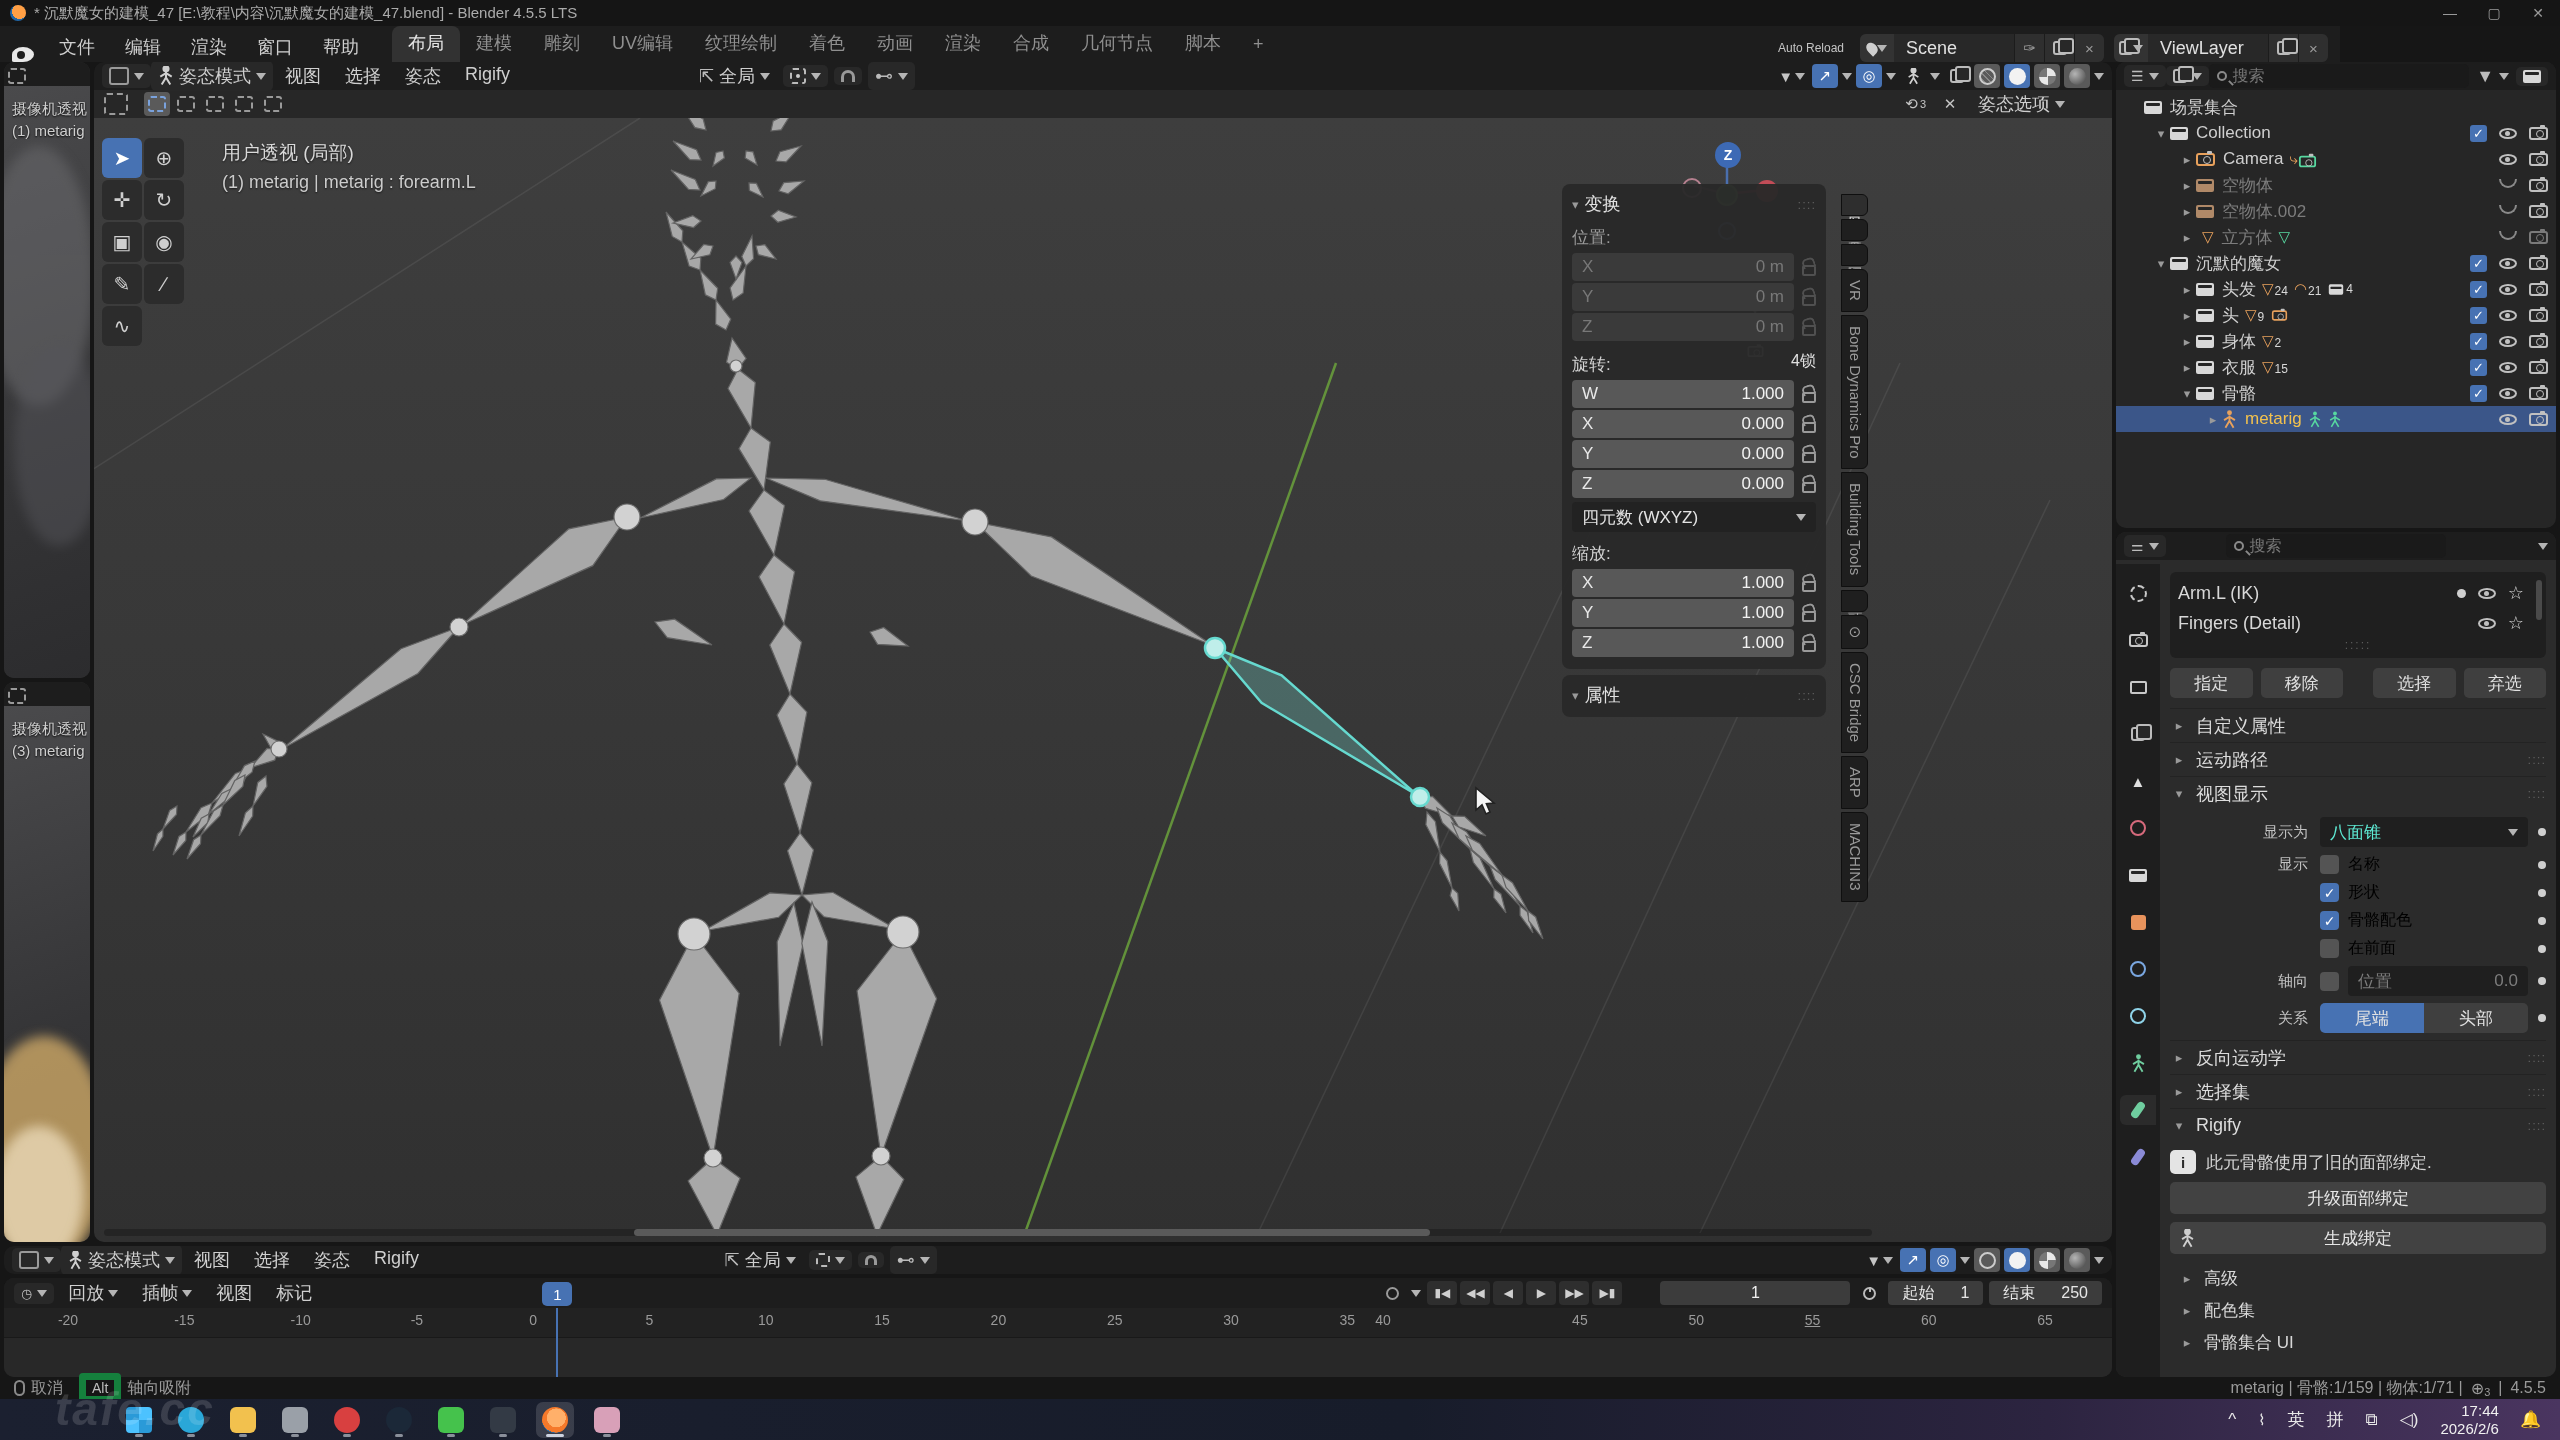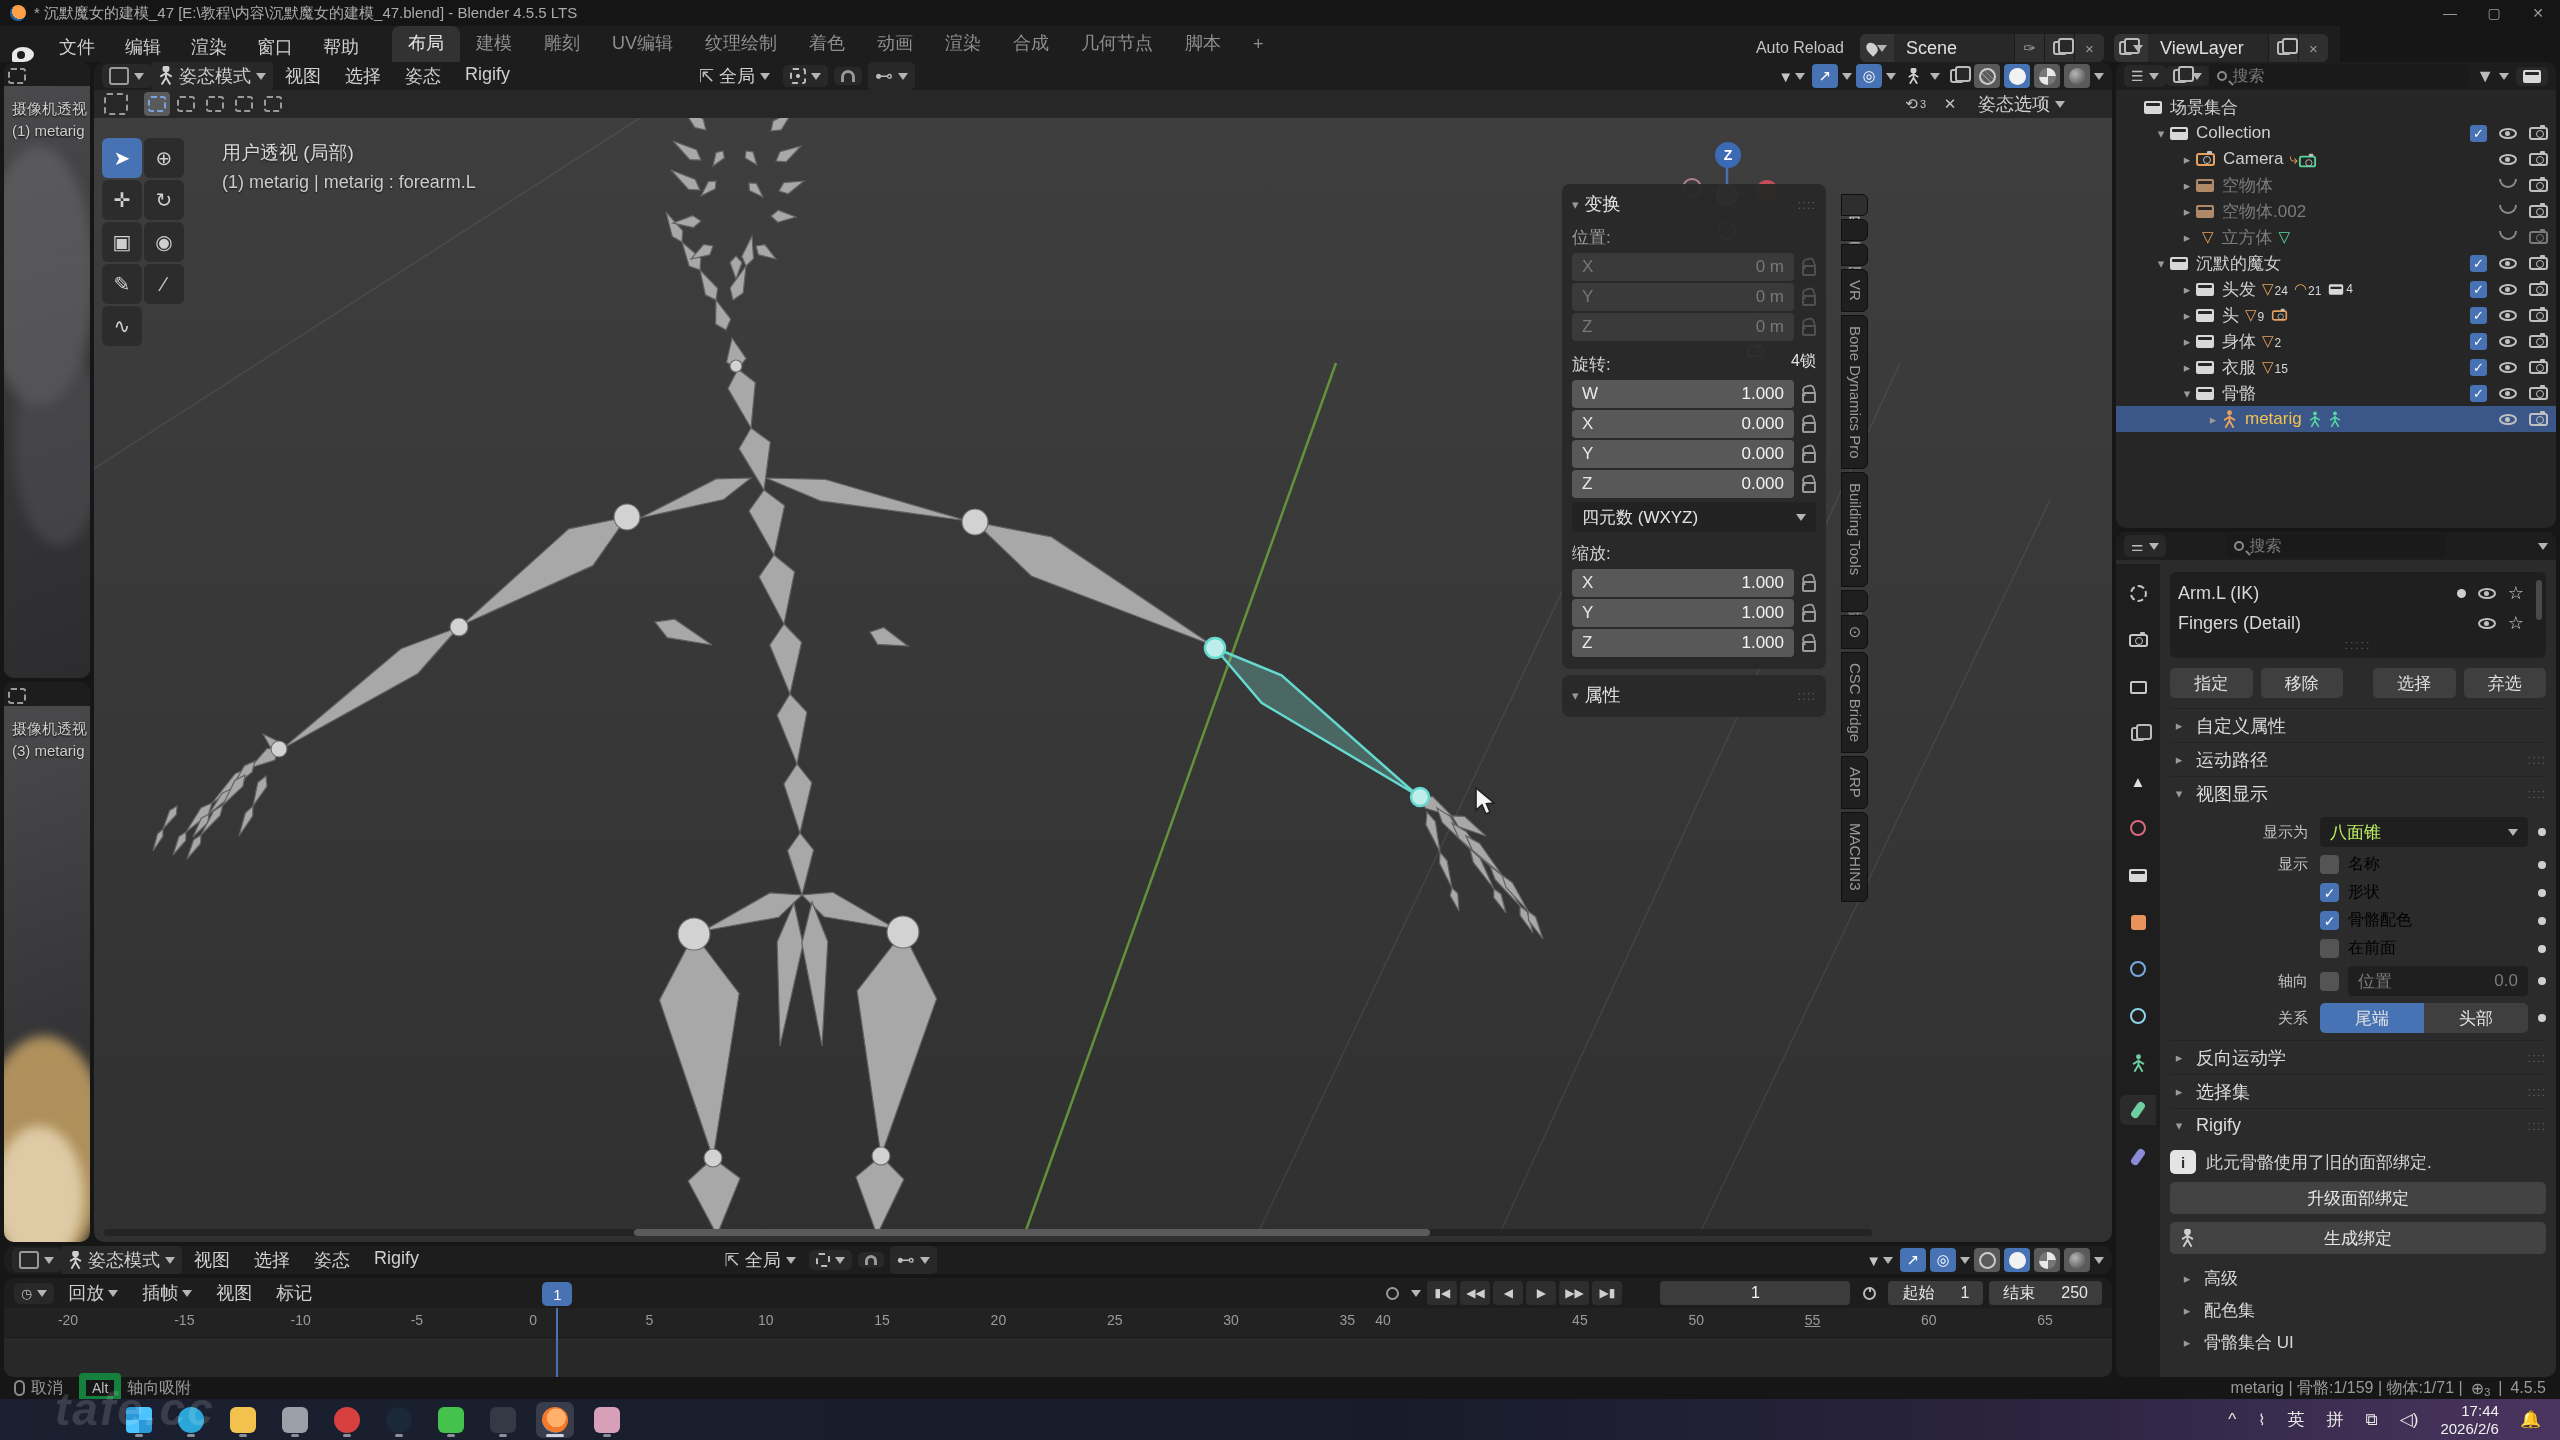--- a/index.html
+++ b/index.html
@@ -15,21 +15,21 @@
 
   
   .topbar { position:absolute; left:0; top:26px; width:2340px; height:36px; background:#1d1d1d; display:flex; align-items:flex-end; }
   .logo2 { width:22px; height:15px; margin:0 10px 0 12px; border-radius:50% 50% 50% 10%; background:#e8e8e8; position:relative; }
   .logo2:before{content:"";position:absolute;left:5px;top:4px;width:8px;height:8px;border-radius:50%;background:#1d1d1d;}
   .menu-item { padding:0 15px; font-size:18px; color:#cfcfcf; height:30px; line-height:30px; border-radius:5px; }
   .ws-tabs { display:flex; margin-left:18px; align-items:flex-end; height:36px; }
   .ws-tab { padding:5px 16px 7px; font-size:18px; color:#8f8f8f; border-radius:8px 8px 0 0; }
   .ws-tab.active { background:#323232; color:#e6e6e6; }
   .topbar-right { margin-left:auto; display:flex; align-items:center; gap:10px; margin-right:12px; }
-  .auto-reload { font-size:16px; color:#c4c4c4; margin-right:6px; }
+  .auto-reload { font-size:12px; color:#c4c4c4; margin-right:6px; }
   .id-block { display:flex; align-items:center; background:#282828; border-radius:6px; height:28px; overflow:hidden; }
   .id-icon { width:34px; height:28px; background:#333; display:flex;align-items:center;justify-content:center; }
   .id-name { padding:0 12px; font-size:18px; color:#e0e0e0; min-width:120px; }
   .mini-ic { width:14px; height:14px; border:2px solid #bbb; border-radius:3px; position:relative; }
   .mini-ic.pages:before{content:"";position:absolute;left:3px;top:-5px;width:12px;height:12px;border:2px solid #bbb;border-radius:3px;background:#282828;}
   .seg { width:30px; height:28px; display:flex; align-items:center; justify-content:center; color:#9a9a9a; background:#2f2f2f; border-left:1px solid #1c1c1c; font-size:15px;}
   .chev { width:0;height:0;border:5px solid transparent;border-top:7px solid #b5b5b5; transform:translateY(3px); }
 
   
   .editor { position:absolute; border-radius:10px; overflow:hidden; }
@@ -126,21 +126,21 @@
   .prop-body { position:absolute; left:44px; right:0; top:32px; bottom:0; overflow:hidden; padding:8px 10px; }
   .plist { background:#1f1f1f; border-radius:6px; padding:6px 8px; position:relative;}
   .plist-row { height:30px; display:flex; align-items:center; font-size:18px; color:#d8d8d8; gap:10px; }
   .plist-scroll { position:absolute; right:4px; top:8px; width:6px; height:40px; background:#4a4a4a; border-radius:3px; }
   .btnrow { display:flex; gap:8px; margin:10px 0; }
   .pbtn { flex:1; height:30px; background:#3f3f3f; border-radius:5px; color:#e0e0e0; font-size:17px; display:flex; align-items:center; justify-content:center; }
   .psec { height:34px; display:flex; align-items:center; gap:8px; font-size:18px; color:#dcdcdc; border-top:1px solid #232323; }
   .psec .grip { margin-left:auto; }
   .prow { display:flex; align-items:center; margin:7px 0; }
   .prow .lbl { width:150px; text-align:right; padding-right:12px; font-size:15px; color:#c2c2c2; flex:0 0 150px;}
-  .pdd { flex:1; height:30px; background:#1f1f1f; border-radius:4px; display:flex; align-items:center; padding:0 10px; color:#bef264; font-size:17px; }
+  .pdd { flex:1; height:30px; background:#1f1f1f; border-radius:4px; display:flex; align-items:center; padding:0 10px; color:#5eead4; font-size:17px; }
   .cb { width:19px; height:19px; border-radius:4px; background:#545454; margin-right:9px; display:flex; align-items:center; justify-content:center; color:#fff; font-size:14px;}
   .cb.on { background:#4772b3; } .adot { width:8px; height:8px; background:#cfcfcf; border-radius:50%; margin-left:10px; flex:0 0 8px;}
   .segpair { flex:1; display:flex; height:30px; border-radius:5px; overflow:hidden; }
   .segpair div { flex:1; display:flex; align-items:center; justify-content:center; font-size:17px; color:#e2e2e2; background:#3f3f3f; }
   .segpair .on { background:#4772b3; }
   .infobox { display:flex; align-items:center; gap:10px; margin:8px 0; font-size:17px; color:#d6d6d6; }
   .info-ic { width:26px; height:24px; background:#e4e4e4; color:#2b2b2b; border-radius:5px; font-weight:bold; display:flex; align-items:center; justify-content:center; font-size:15px;}
   .bigbtn { height:32px; background:#424242; border-radius:5px; display:flex; align-items:center; justify-content:center; color:#e6e6e6; font-size:17px; margin:8px 0; position:relative;}
   .subsec { height:32px; display:flex; align-items:center; gap:8px; font-size:17px; color:#d8d8d8; padding-left:8px;}
 

